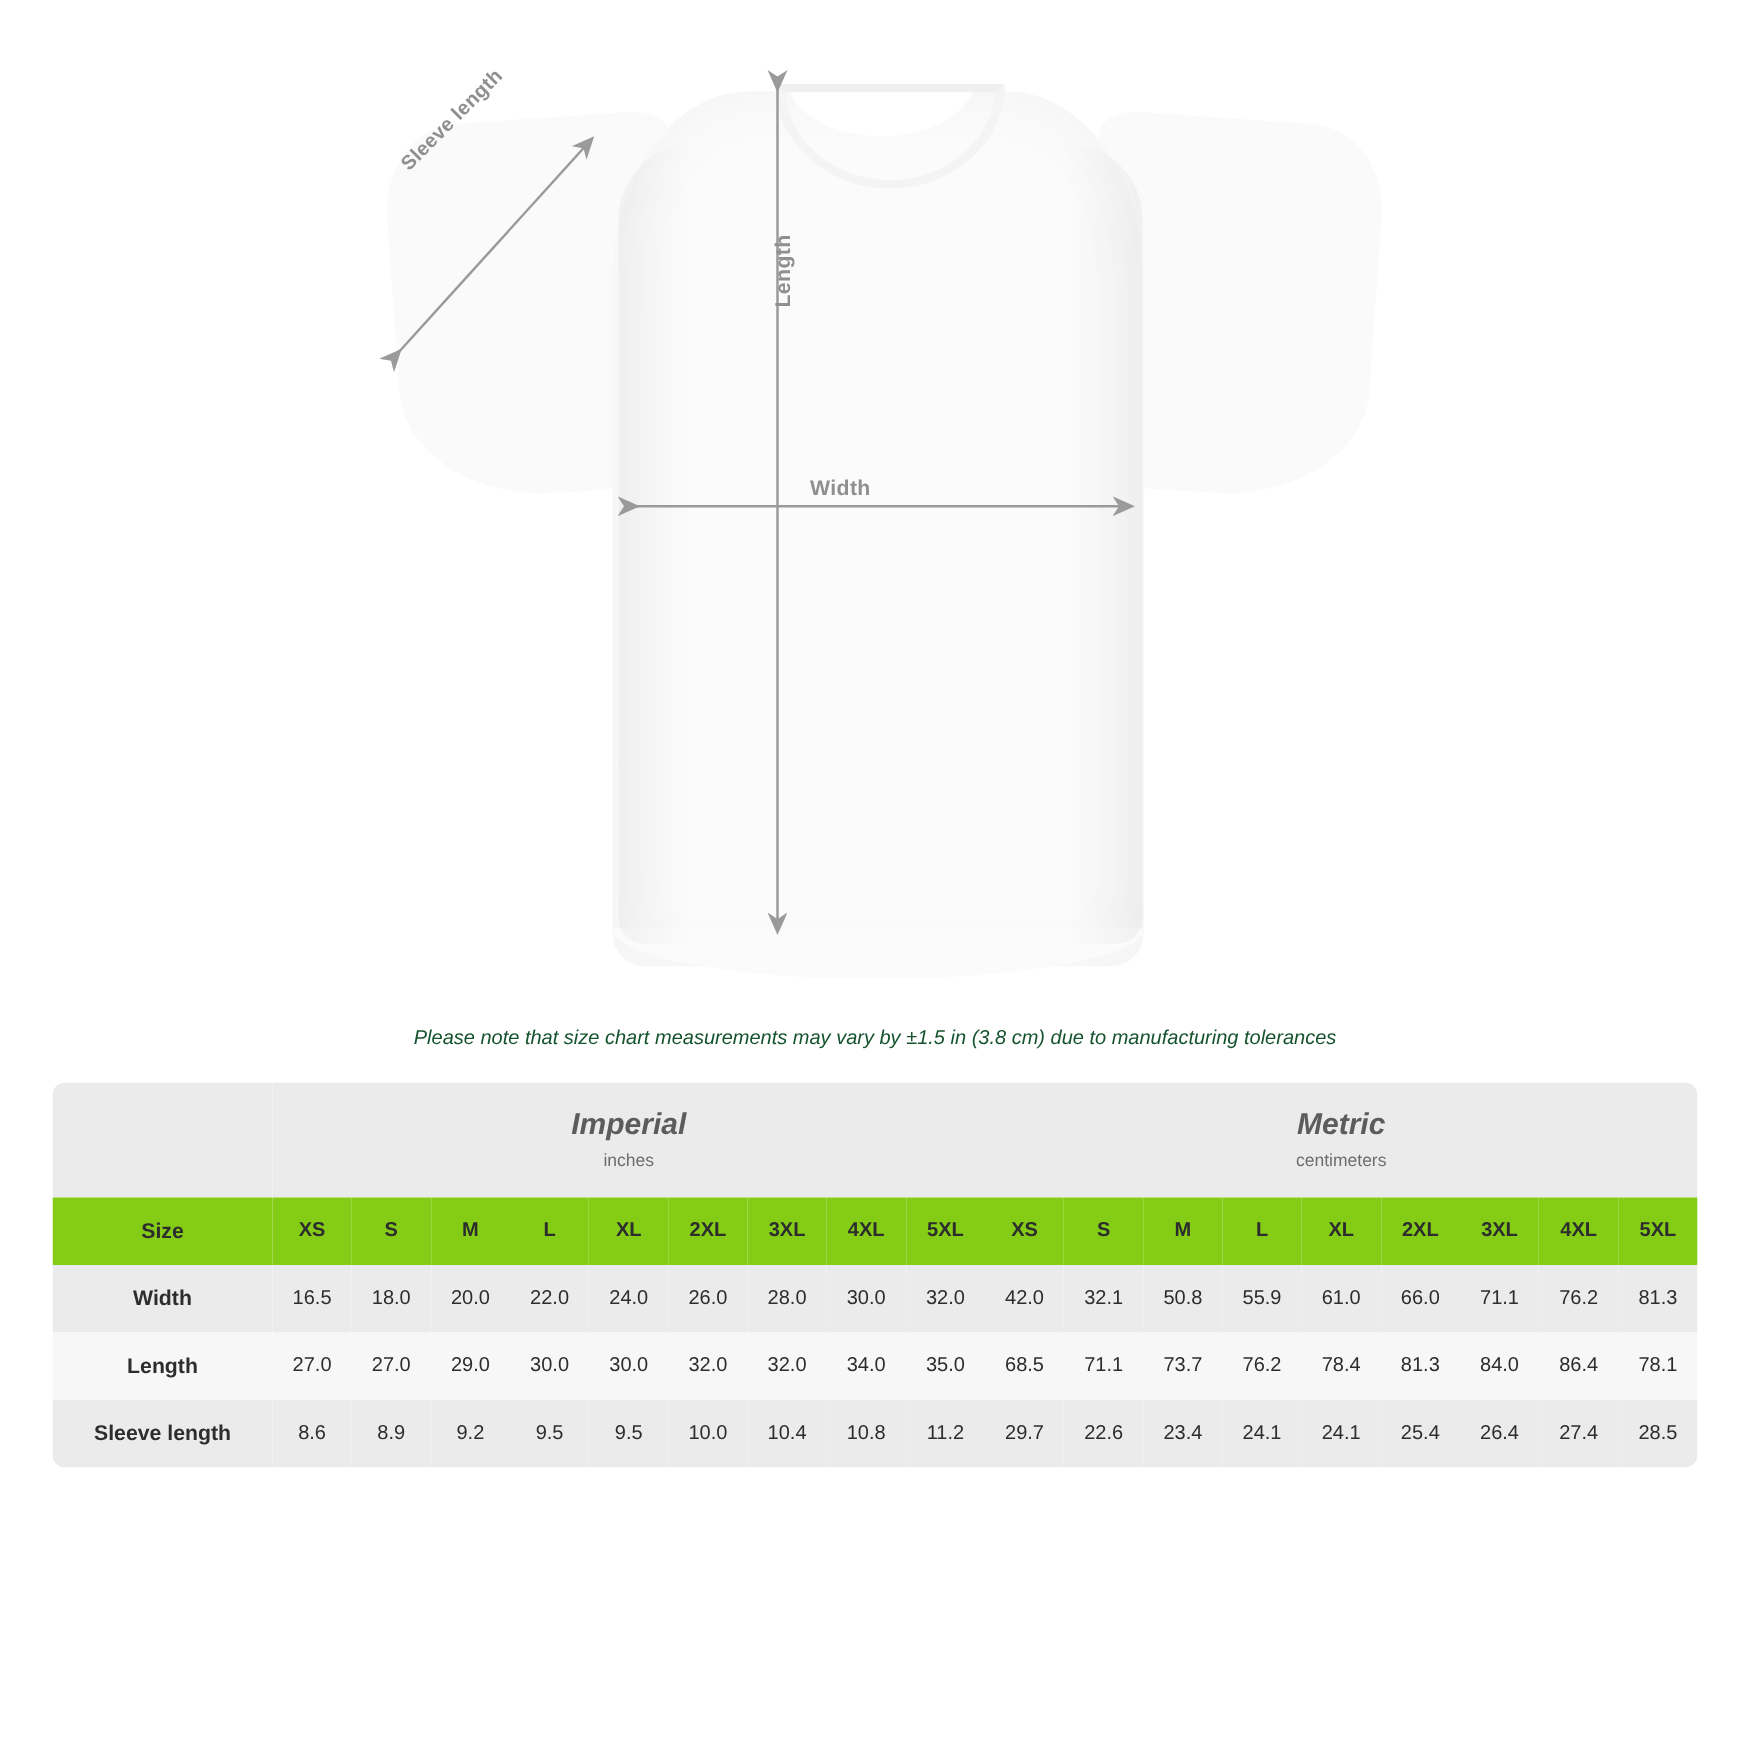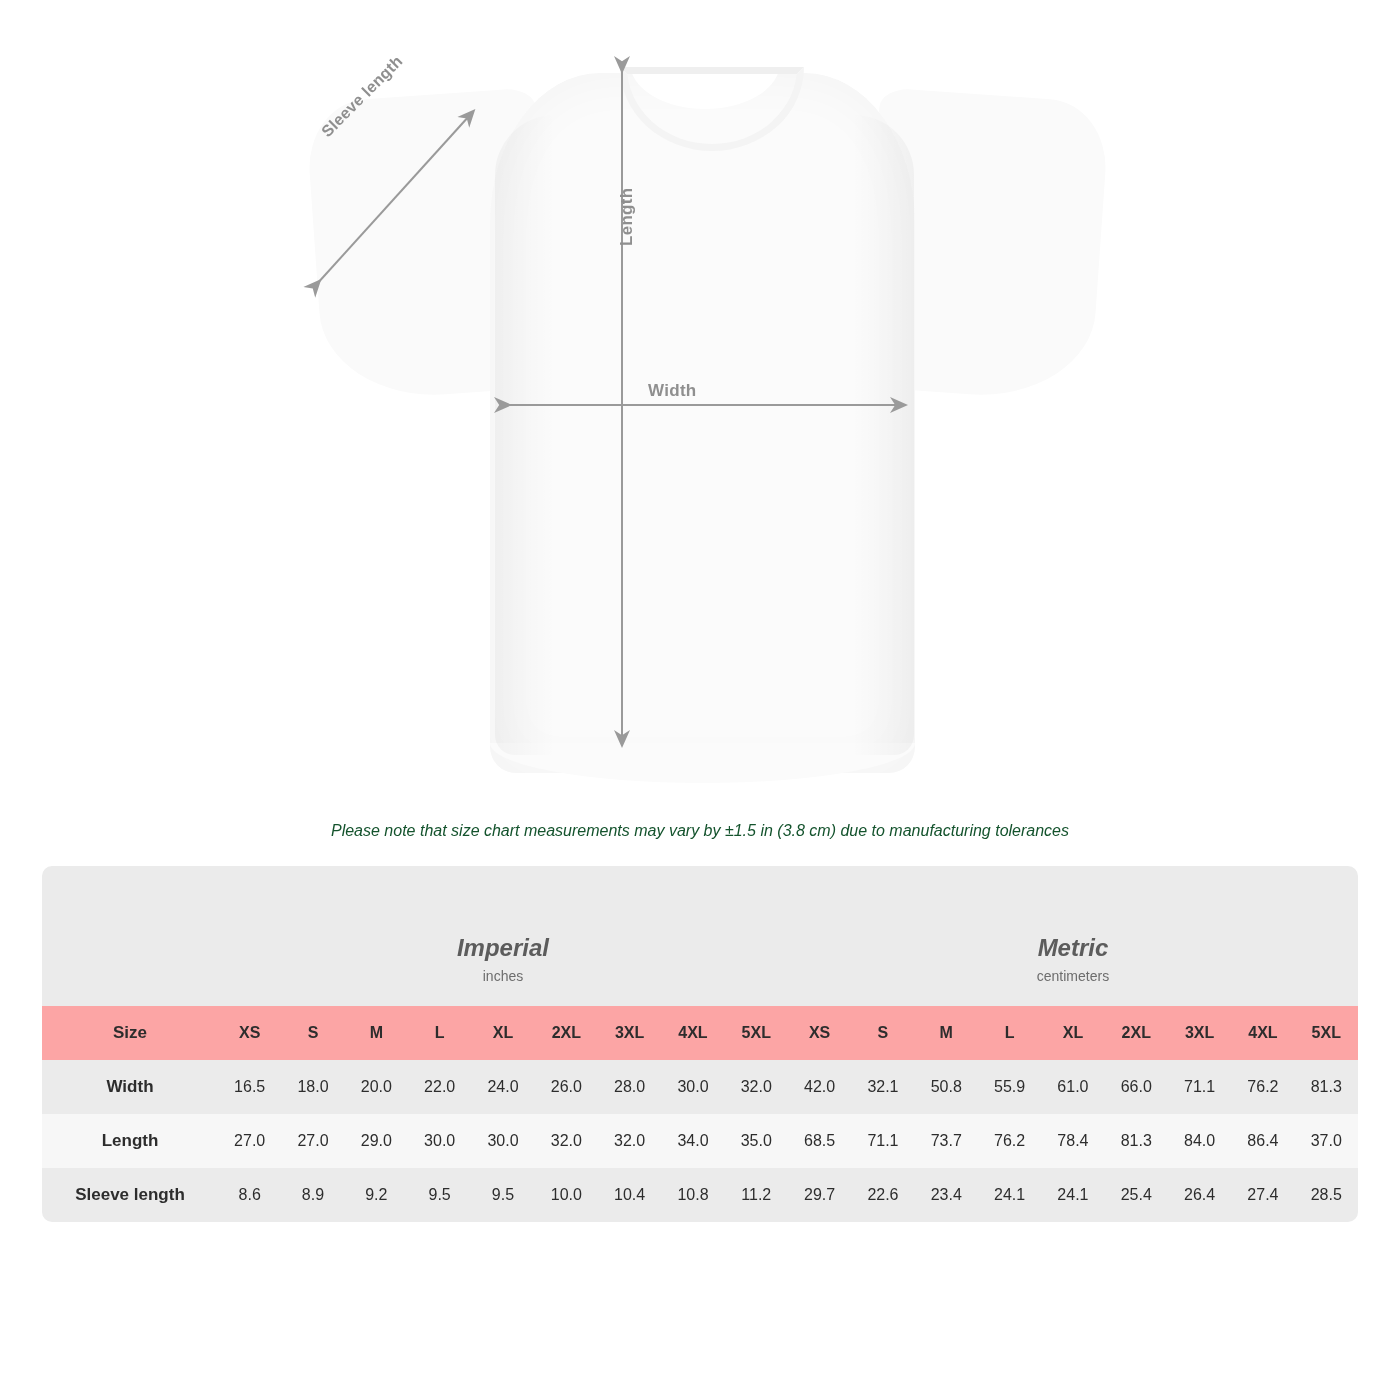--- a/index.html
+++ b/index.html
@@ -173,40 +173,39 @@
     background: #ebebeb;
     text-align: center;
     padding: 20px 0 22px 0;
     border: none;
   }
   .unit-name {
     font-size: 24px;
     font-style: italic;
     font-weight: bold;
     color: #5c5c5c;
-    margin-top: 48px;
   }
   .unit-sub {
     font-size: 14px;
     color: #6d6d6d;
     margin-top: 6px;
   }
   table.size-chart th, table.size-chart td {
     font-size: 16px;
     color: #2d2d2d;
     text-align: center;
     padding: 17px 0;
     border: none;
   }
   table.size-chart th.rowhead, table.size-chart td.rowhead {
     font-weight: bold;
     font-size: 17px;
     width: 176px;
   }
-  tr.head-row th { background: #fca5a5; font-weight: bold; }
+  tr.head-row th { background: #84cc16; font-weight: bold; }
   tr.row-alt td { background: #ebebeb; }
   tr.row-plain td { background: #f7f7f7; }
   .corner { background: #ebebeb; }
 </style>
 </head>
 <body>
 
 <div class="illustration">
 
   <div class="shirt-wrap">
@@ -317,21 +316,21 @@
         <td>34.0</td>
         <td>35.0</td>
         <td>68.5</td>
         <td>71.1</td>
         <td>73.7</td>
         <td>76.2</td>
         <td>78.4</td>
         <td>81.3</td>
         <td>84.0</td>
         <td>86.4</td>
-        <td>37.0</td>
+        <td>78.1</td>
       </tr>
 
       <tr class="row-alt">
         <td class="rowhead">Sleeve length</td>
         <td>8.6</td>
         <td>8.9</td>
         <td>9.2</td>
         <td>9.5</td>
         <td>9.5</td>
         <td>10.0</td>

